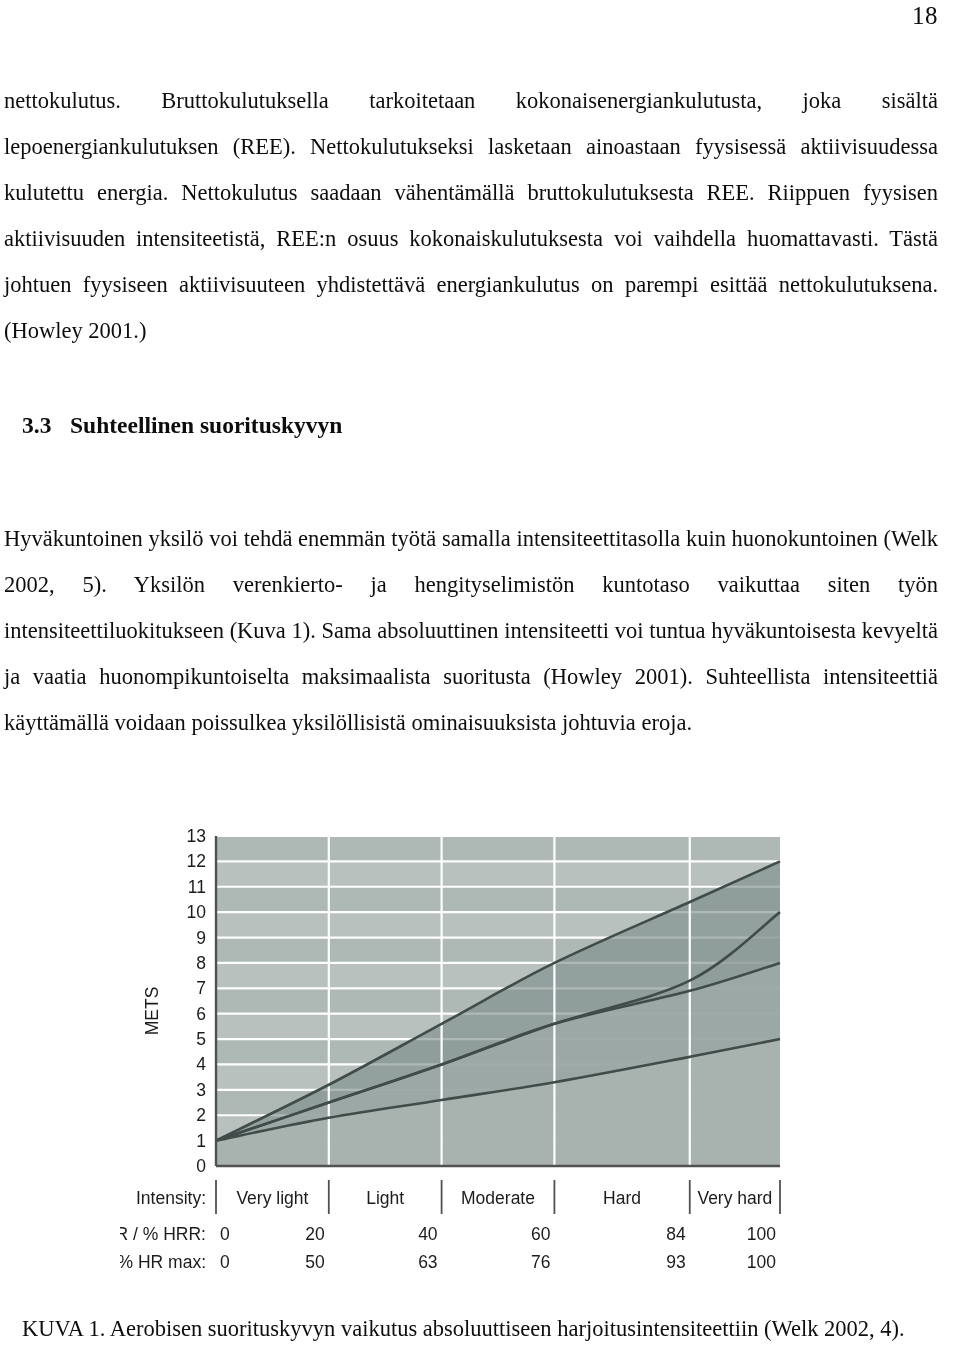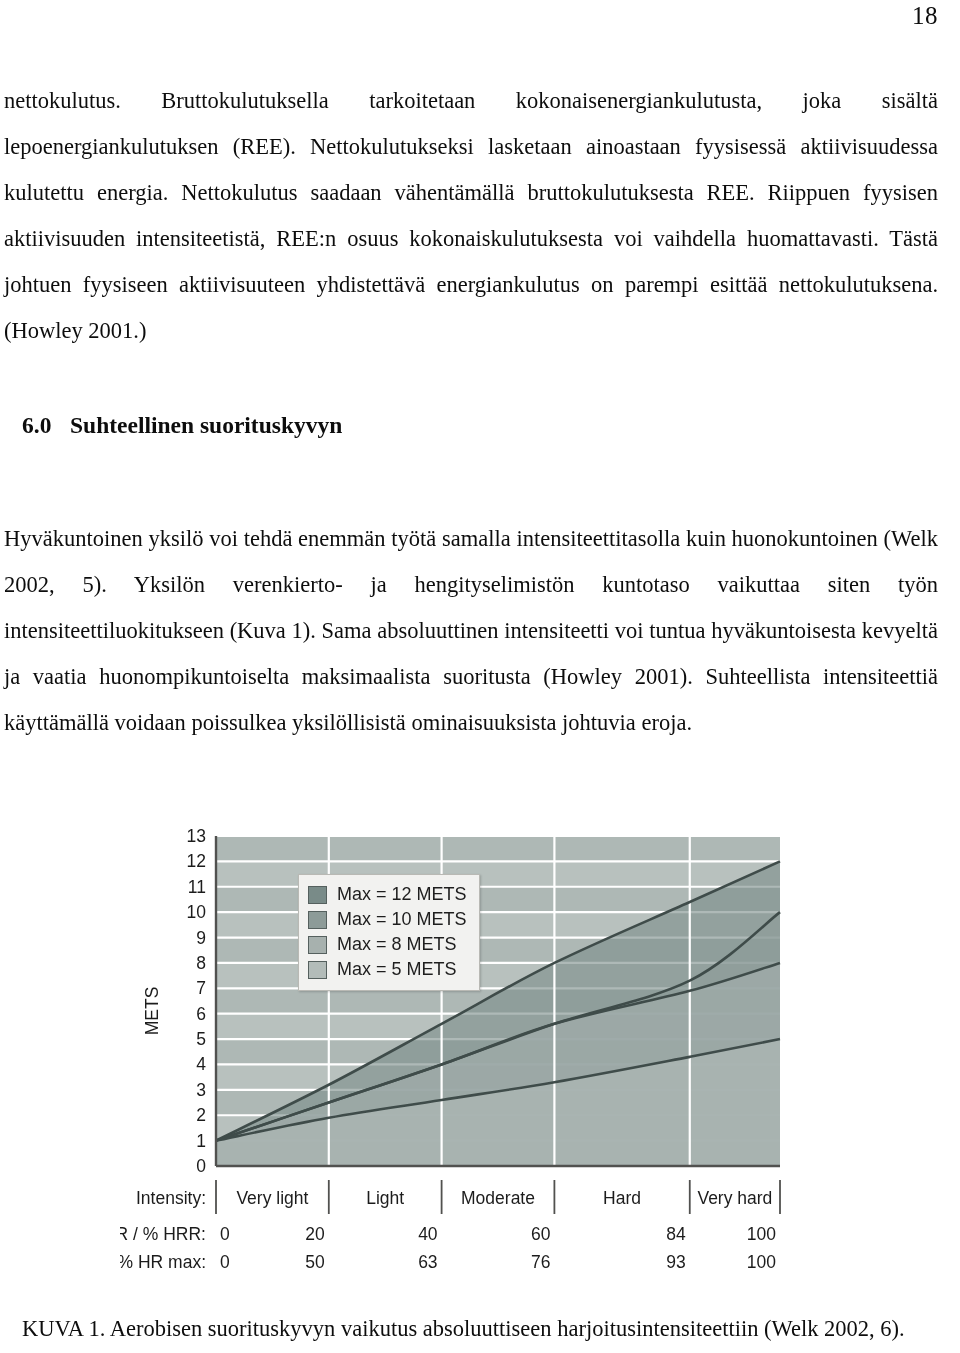--- a/index.html
+++ b/index.html
@@ -125,21 +125,21 @@
   }
 </style>
 </head>
 <body>
 
 <div class="page-number">18</div>
 
 <div class="body-text" id="para-1">nettokulutus. Bruttokulutuksella tarkoitetaan kokonaisenergiankulutusta, joka sisältä lepoenergiankulutuksen (REE). Nettokulutukseksi lasketaan ainoastaan fyysisessä aktiivisuudessa kulutettu energia. Nettokulutus saadaan vähentämällä bruttokulutuksesta REE. Riippuen fyysisen aktiivisuuden intensiteetistä, REE:n osuus kokonaiskulutuksesta voi vaihdella huomattavasti. Tästä johtuen fyysiseen aktiivisuuteen yhdistettävä energiankulutus on parempi esittää nettokulutuksena. (Howley 2001.)</div>
 
 <div class="section-heading">
-  <span class="num">6.0</span><span>Suhteellinen suorituskyvyn</span>
+  <span class="num">3.3</span><span>Suhteellinen suorituskyvyn</span>
 </div>
 
 <div class="body-text" id="para-2">Hyväkuntoinen yksilö voi tehdä enemmän työtä samalla intensiteettitasolla kuin huonokuntoinen (Welk 2002, 5). Yksilön verenkierto- ja hengityselimistön kuntotaso vaikuttaa siten työn intensiteettiluokitukseen (Kuva 1). Sama absoluuttinen intensiteetti voi tuntua hyväkuntoisesta kevyeltä ja vaatia huonompikuntoiselta maksimaalista suoritusta (Howley 2001). Suhteellista intensiteettiä käyttämällä voidaan poissulkea yksilöllisistä ominaisuuksista johtuvia eroja.</div>
 
 <div id="figure">
   <svg id="chart-svg" width="760" height="470" viewBox="0 0 760 470">
 
     <rect id="plot-bg" x="96" y="10" width="564" height="330" fill="#aeb8b5"></rect>
 
     <g id="grid-bands">
@@ -234,34 +234,15 @@
         <text x="86" y="442" text-anchor="end" class="row-head">% HR max:</text>
         <text x="100" y="442" text-anchor="start" class="scale-num">0</text>
         <text x="204.8" y="442" text-anchor="end" class="scale-num">50</text>
         <text x="317.6" y="442" text-anchor="end" class="scale-num">63</text>
         <text x="430.4" y="442" text-anchor="end" class="scale-num">76</text>
         <text x="565.76" y="442" text-anchor="end" class="scale-num">93</text>
         <text x="656" y="442" text-anchor="end" class="scale-num">100</text>
       </g>
   </svg>
 
-  <div class="legend-box">
-
-  <div class="legend-row">
-        <span class="legend-swatch" style="background: rgb(121, 139, 136);"></span>
-        <span class="legend-label">Max = 12 METS</span>
-      </div>
-      <div class="legend-row">
-        <span class="legend-swatch" style="background: rgb(141, 155, 152);"></span>
-        <span class="legend-label">Max = 10 METS</span>
-      </div>
-      <div class="legend-row">
-        <span class="legend-swatch" style="background: rgb(167, 177, 174);"></span>
-        <span class="legend-label">Max = 8 METS</span>
-      </div>
-      <div class="legend-row">
-        <span class="legend-swatch" style="background: rgb(179, 188, 185);"></span>
-        <span class="legend-label">Max = 5 METS</span>
-      </div>
-    </div>
 </div>
 
-<div class="figure-caption">KUVA 1. Aerobisen suorituskyvyn vaikutus absoluuttiseen harjoitusintensiteettiin (Welk 2002, 6).</div>
+<div class="figure-caption">KUVA 1. Aerobisen suorituskyvyn vaikutus absoluuttiseen harjoitusintensiteettiin (Welk 2002, 4).</div>
 
 </body></html>

